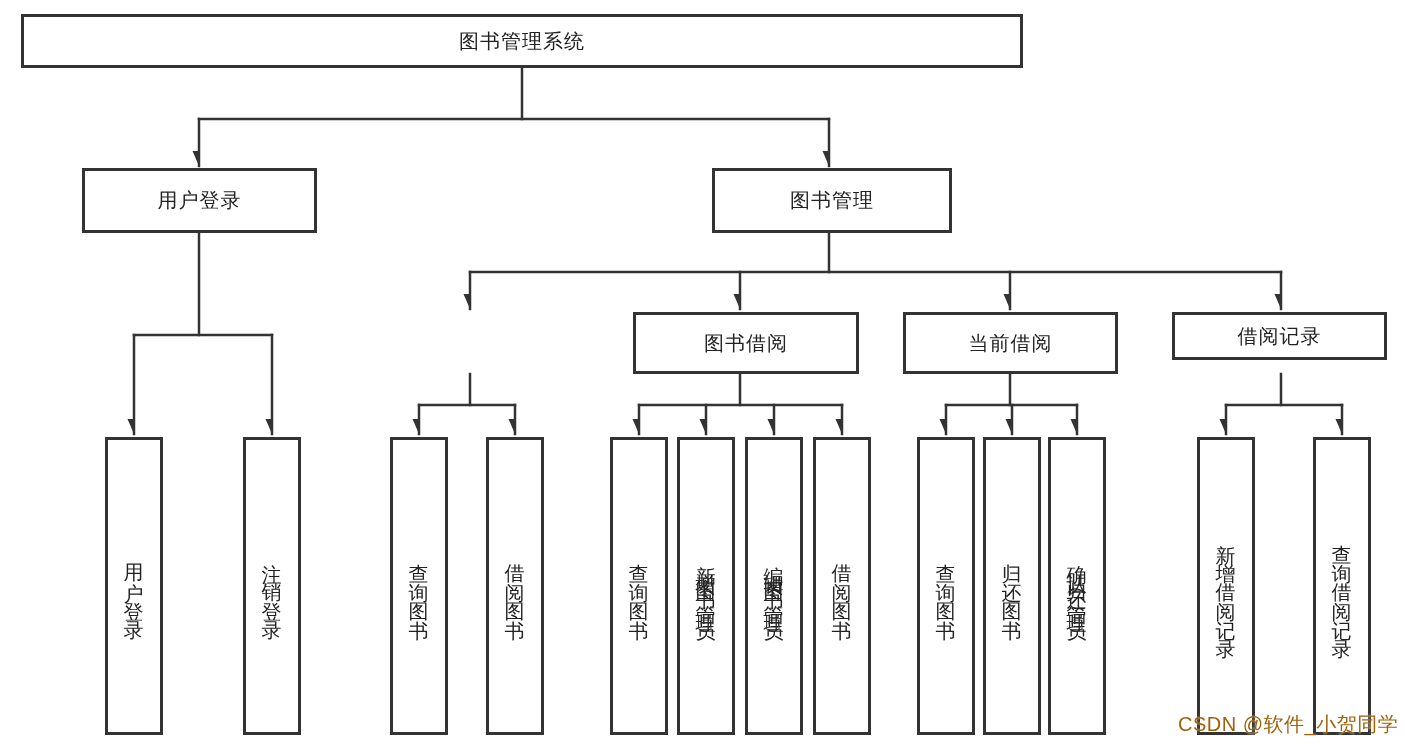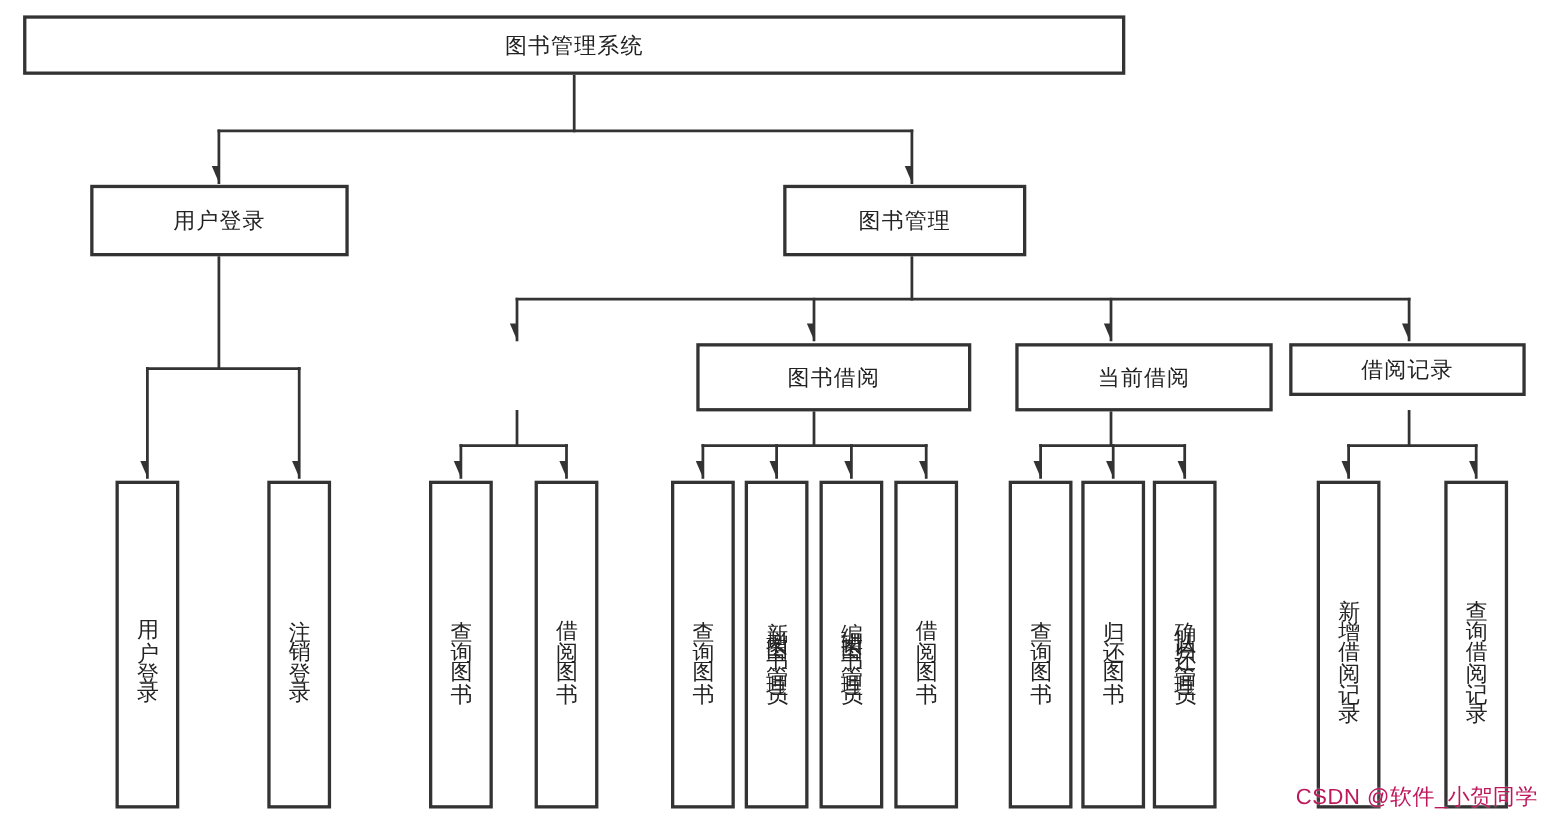--- a/index.html
+++ b/index.html
@@ -45,21 +45,21 @@
     line-height: 1;
     white-space: nowrap;
   }
   .vbox.ls9 { letter-spacing: 8px; }
   .watermark {
     position: absolute;
     left: 1178px;
     top: 711px;
     z-index: 3;
     font-size: 20px;
-    color: #be185d;
+    color: #a16207;
     letter-spacing: 0.5px;
     white-space: nowrap;
     text-shadow: 0 0 2px rgba(255,255,255,0.7);
   }
 </style>
 </head>
 <body>
 
 <div class="stage">
 
@@ -109,24 +109,24 @@
       <line x1="1281" y1="374" x2="1281" y2="405"></line>
       <line x1="1226" y1="405" x2="1342" y2="405"></line>
       <line x1="1226" y1="405" x2="1226" y2="434" marker-end="url(#arrow)"></line>
       <line x1="1342" y1="405" x2="1342" y2="434" marker-end="url(#arrow)"></line>
     </g>
   </svg>
 
   <div class="node hbox" style="left:21px; top:14px; width:1002px; height:54px">图书管理系统</div>
 
   <div class="node hbox" style="left:82px; top:168px; width:235px; height:65px">用户登录</div>
-  <div class="node hbox" style="left:712px; top:168px; width:221px; height:65px">图书管理</div>
+  <div class="node hbox" style="left:712px; top:168px; width:240px; height:65px">图书管理</div>
 
-  <div class="node hbox" style="left:633px; top:312px; width:250px; height:62px">图书借阅</div>
-  <div class="node hbox" style="left:923px; top:312px; width:234px; height:62px">当前借阅</div>
+  <div class="node hbox" style="left:633px; top:312px; width:226px; height:62px">图书借阅</div>
+  <div class="node hbox" style="left:903px; top:312px; width:215px; height:62px">当前借阅</div>
   <div class="node hbox" style="left:1172px; top:312px; width:215px; height:48px">借阅记录</div>
 
   <div class="node vbox" style="left:105px; top:437px; width:58px; height:298px">用户登录</div>
   <div class="node vbox" style="left:243px; top:437px; width:58px; height:298px">注销登录</div>
 
   <div class="node vbox" style="left:390px; top:437px; width:58px; height:298px">查询图书</div>
   <div class="node vbox" style="left:486px; top:437px; width:58px; height:298px">借阅图书</div>
 
   <div class="node vbox" style="left:610px; top:437px; width:58px; height:298px">查询图书</div>
   <div class="node vbox ls9" style="left:677px; top:437px; width:58px; height:298px">新增图书（管理员）</div>

